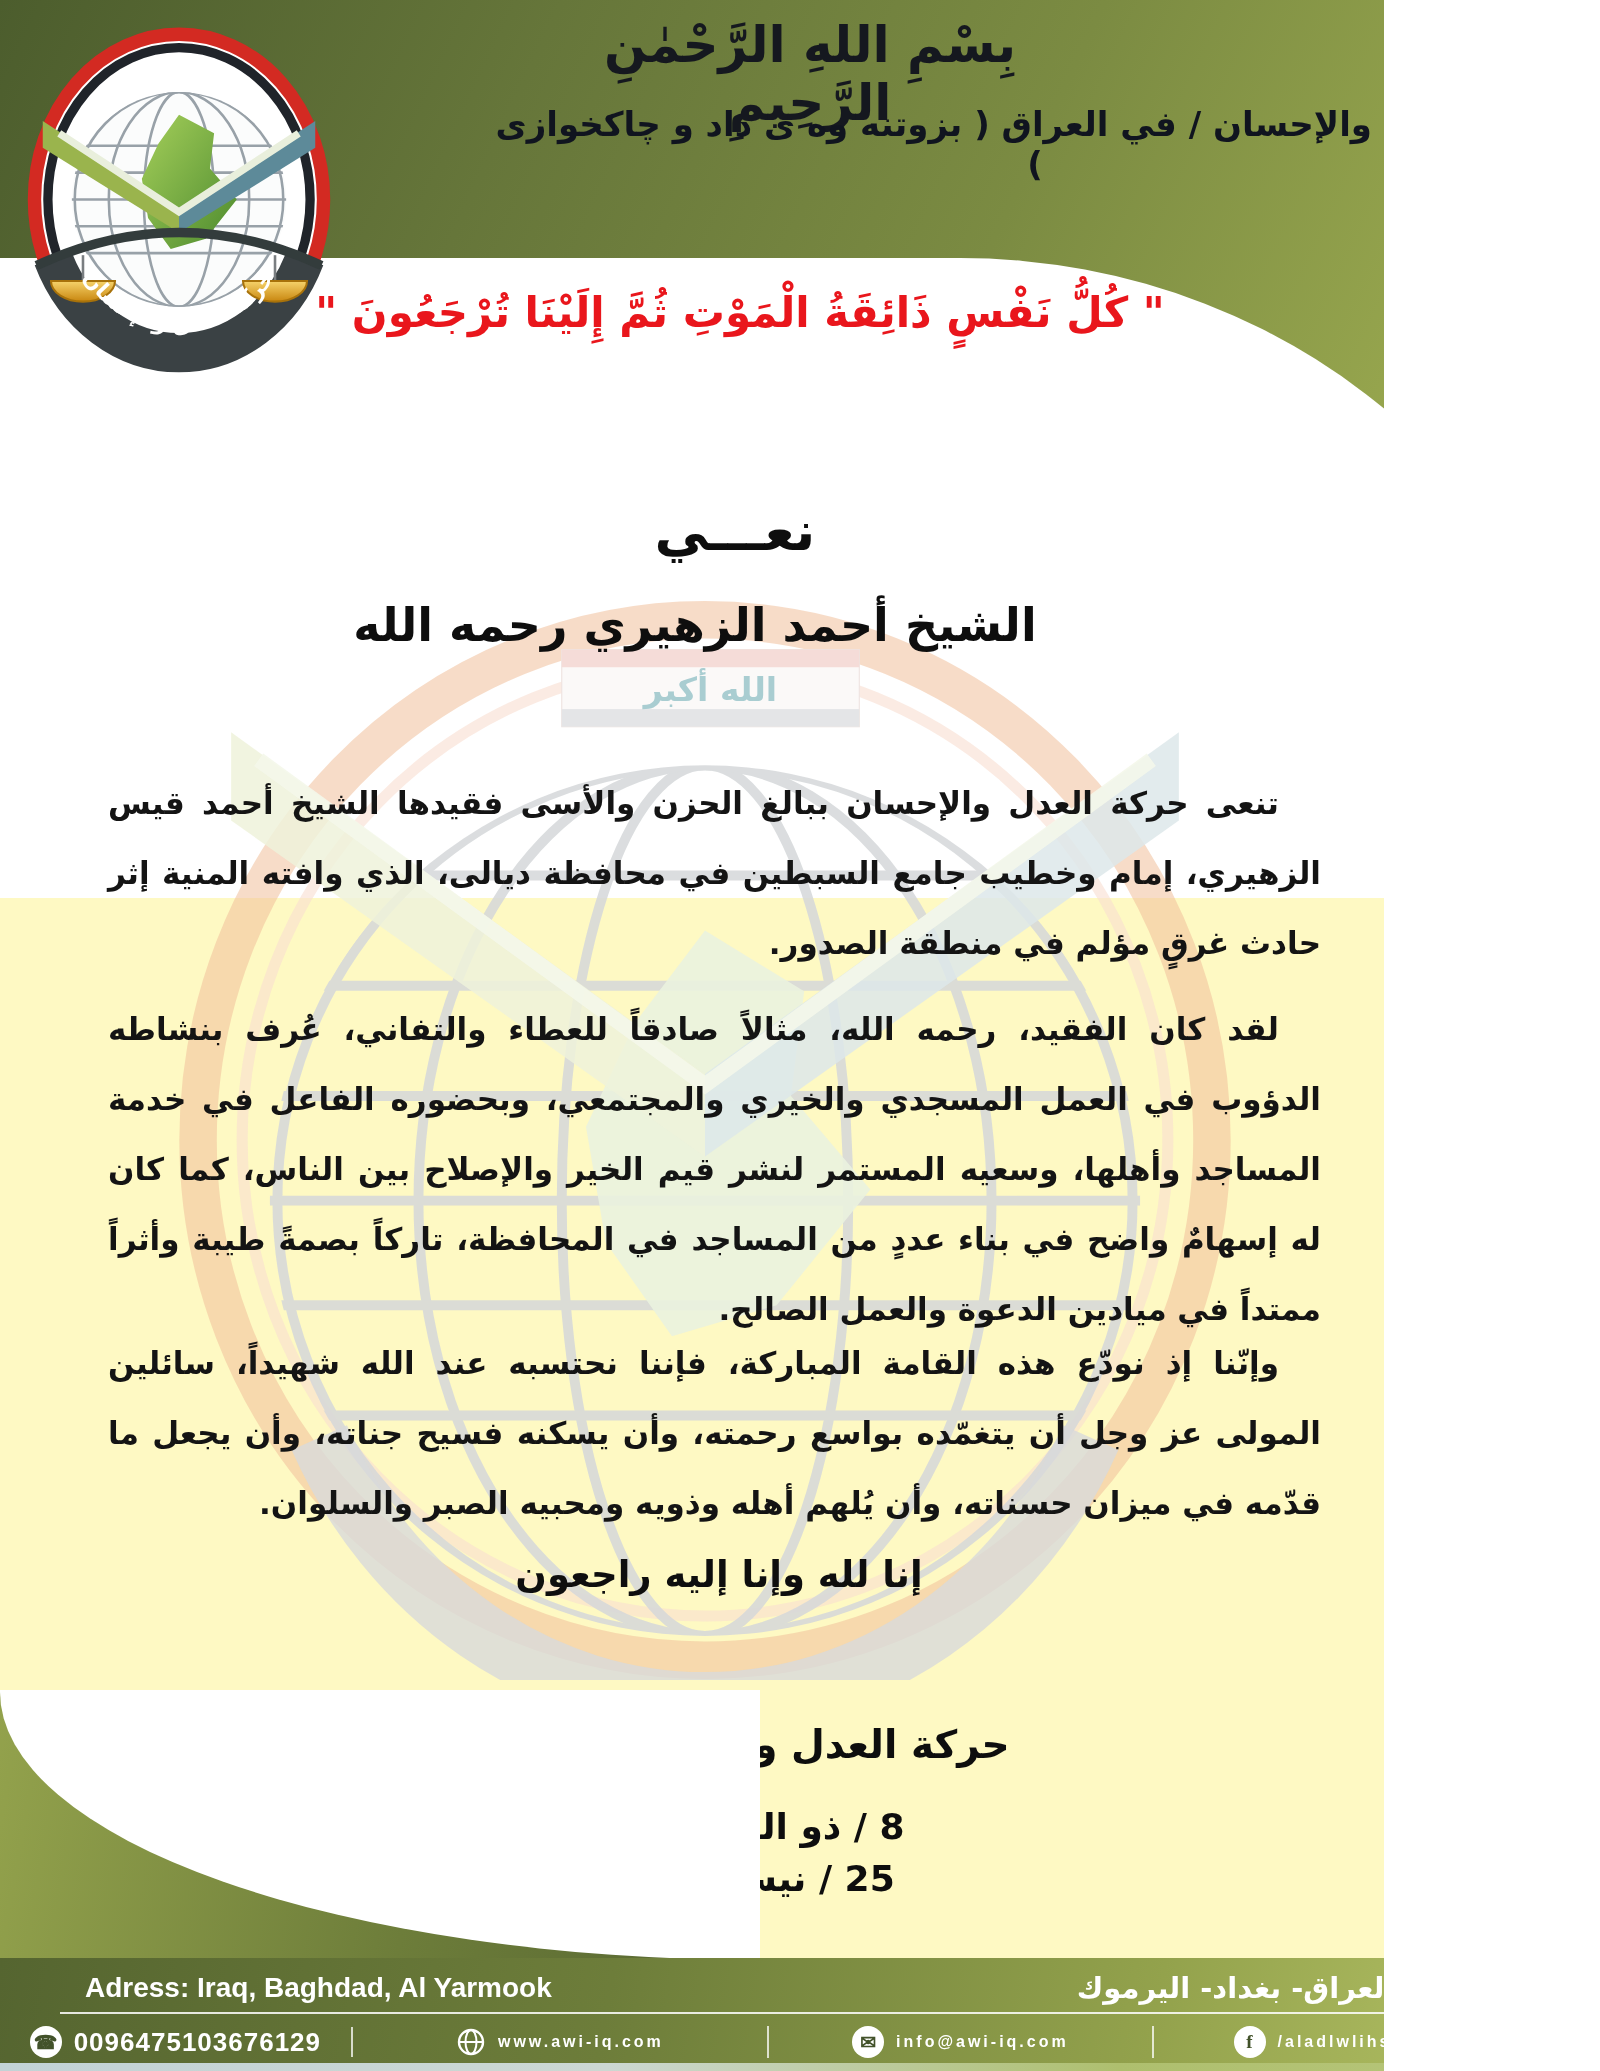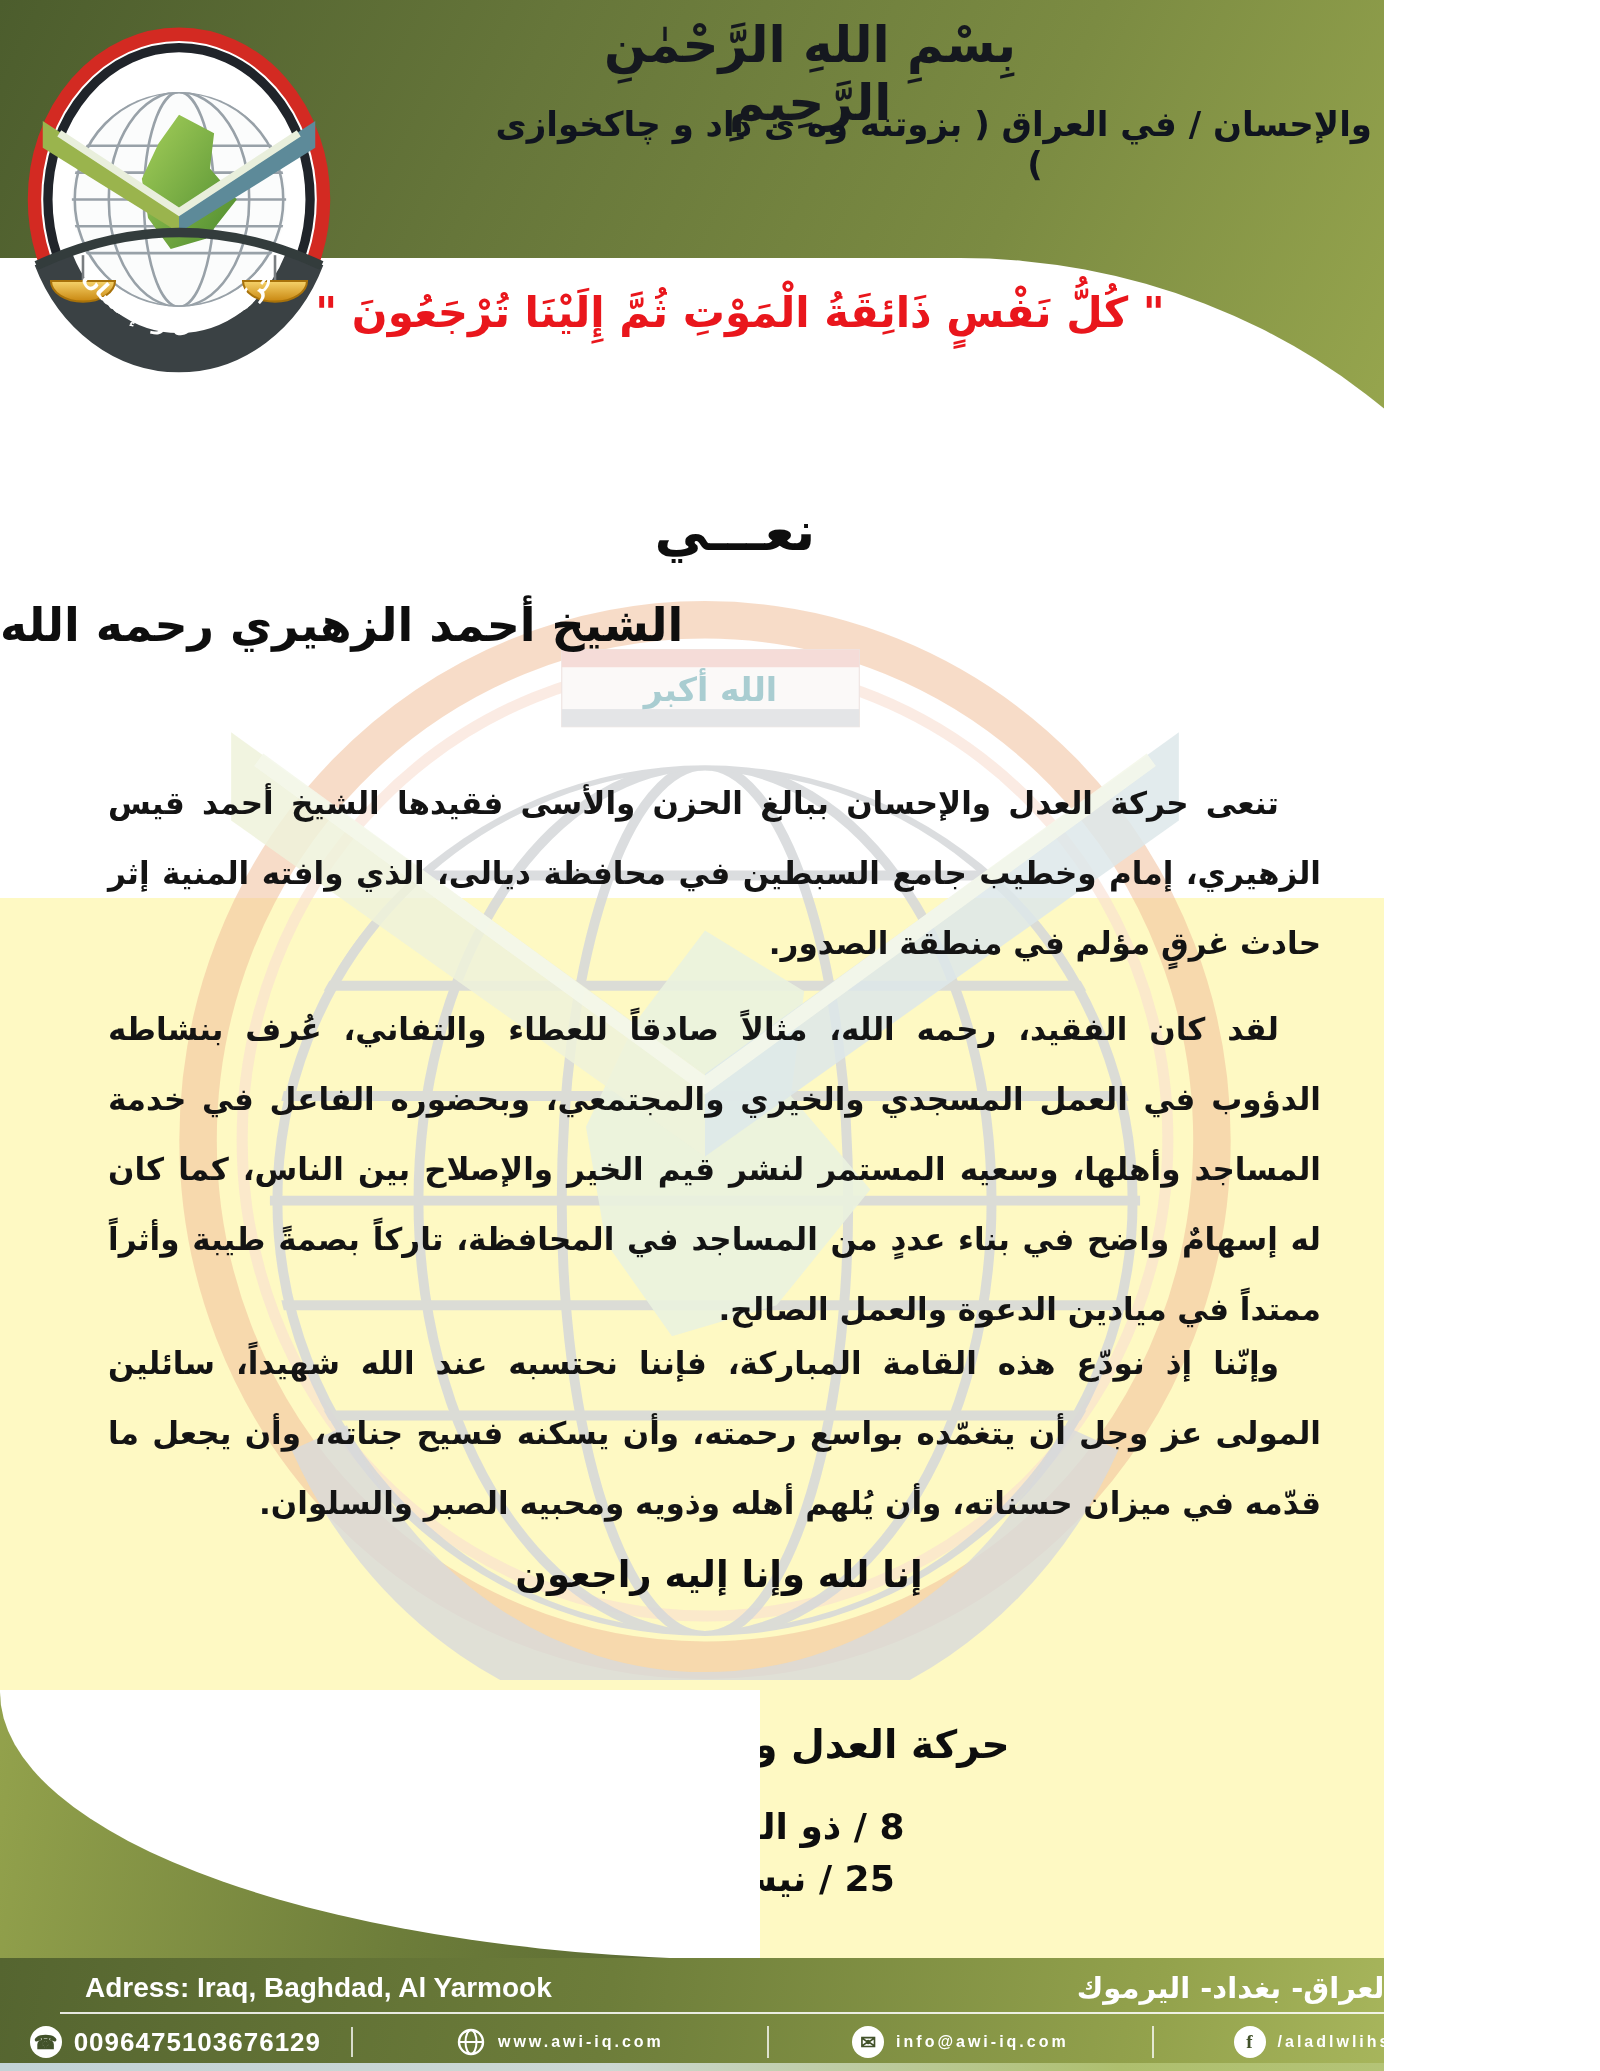--- a/index.html
+++ b/index.html
@@ -20,21 +20,21 @@
     color:#10141f;font-family:"Liberation Serif","DejaVu Serif",serif;}
 
   
   .watermark{left:150px;top:600px;width:1110px;height:1080px;opacity:1;}
 
   
   .verse{left:0;top:288px;width:1480px;text-align:center;font-size:42px;font-weight:bold;
     color:#e9161c;direction:rtl;}
   .doc-title{left:0;top:500px;width:1390px;text-align:center;font-size:54px;font-weight:bold;
     color:#0e0e0e;direction:rtl;letter-spacing:1px;padding-left:40px;}
-  .deceased{left:0;top:598px;width:1390px;text-align:left;font-size:46px;font-weight:bold;
+  .deceased{left:0;top:598px;width:1390px;text-align:center;font-size:46px;font-weight:bold;
     color:#0e0e0e;direction:rtl;}
   .para{right:55px;left:100px;direction:rtl;text-align:justify;font-size:31px;font-weight:bold;
     color:#141414;line-height:2.26;text-indent:42px;margin:8px;}
   .p1{top:760px;} .p2{top:986px;} .p3{top:1320px;}
   .istirjaa{left:0;top:1553px;width:1390px;text-align:center;font-size:37px;font-weight:bold;
     color:#0e0e0e;direction:rtl;padding-left:24px;}
   .sig-org{left:0;top:1722px;width:1390px;text-align:center;font-size:39px;font-weight:bold;
     color:#0e0e0e;direction:rtl;}
   .date-h{left:0;top:1806px;width:1390px;text-align:center;font-size:36px;font-weight:bold;
     color:#0e0e0e;direction:rtl;}

